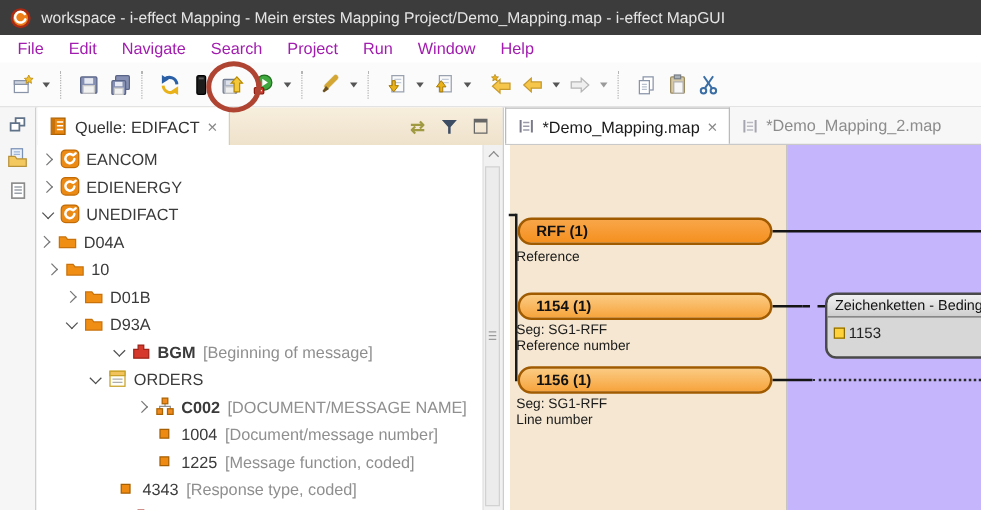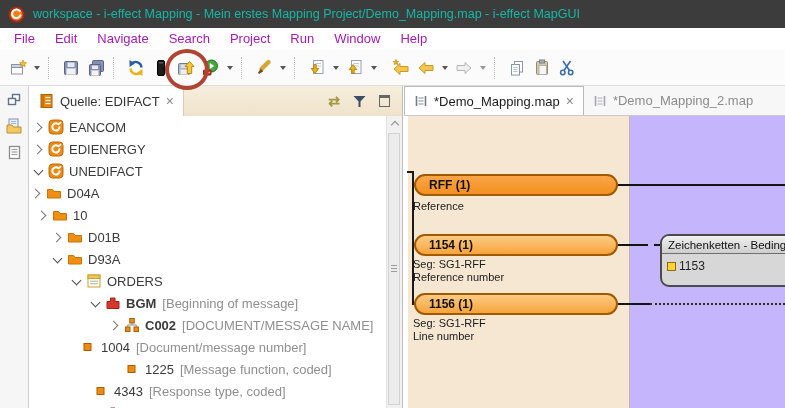--- a/index.html
+++ b/index.html
@@ -1,21 +1,21 @@
 <!DOCTYPE html>
 <html><head>
 <meta charset="utf-8">
 <style>
   html,body{margin:0;padding:0;}
   body{width:785px;height:408px;position:relative;overflow:hidden;background:#fff;
        font-family:"Liberation Sans",sans-serif;-webkit-font-smoothing:antialiased;}
   
   .titlebar{position:absolute;left:0;top:0;width:785px;height:28px;background:#3c3c3c;
             display:flex;align-items:center;gap:8px;padding-left:8px;box-sizing:border-box;}
-  .titlebar .title{color:#14b8a6;font-size:12.5px;white-space:nowrap;}
+  .titlebar .title{color:#e5e5e5;font-size:12.5px;white-space:nowrap;}
   
   .menubar{position:absolute;left:0;top:28px;width:785px;height:22px;background:#fff;
            display:flex;align-items:center;padding-left:4px;box-sizing:border-box;}
   .menu-item{font-size:13px;color:#a21caf;padding:0 10px;line-height:22px;}
   
   .toolbar{position:absolute;left:0;top:50px;width:785px;height:36px;background:#fbfbfb;
            border-bottom:1px solid #dcdcdc;display:flex;align-items:center;gap:1px;
            padding-left:6px;box-sizing:border-box;}
   .tbtn{width:24px;height:24px;display:flex;align-items:center;justify-content:center;flex:0 0 auto;}
   .caret{width:0;height:0;border-left:3.5px solid transparent;border-right:3.5px solid transparent;
@@ -418,65 +418,65 @@
             <span class="chev expanded"></span>
           </span>
         <span class="ticon">
             <svg width="16" height="16" viewBox="0 0 16 16">
               <path d="M1.5,13 V4.5 h5 l1.5,2 h6.5 V13 z" fill="#f08e14" stroke="#c9720a"></path>
             </svg>
           </span>
         <span class="tlabel">D93A</span>
       </div>
 
+      <div class="trow" style="padding-left:59px">
+        <span class="chevbox">
+            <span class="chev expanded"></span>
+          </span>
+        <span class="ticon">
+            <svg width="16" height="16" viewBox="0 0 16 16">
+              <polygon points="2,13.5 2,6.5 5.5,6.5 5.5,3 10,3 10,6.5 14,6.5 14,13.5" fill="#d6382c" stroke="#9e2318"></polygon>
+            </svg>
+          </span>
+        <span class="tlabel b">BGM</span>
+        <span class="tdesc">[Beginning of message]</span>
+      </div>
+
       <div class="trow" style="padding-left:40px">
         <span class="chevbox">
             <span class="chev expanded"></span>
           </span>
         <span class="ticon">
             <svg width="16" height="16" viewBox="0 0 16 16">
               <rect x="2" y="2" width="12" height="12" fill="#fffef8" stroke="#c9a227"></rect>
               <rect x="2" y="2" width="12" height="3.5" fill="#f2c35c" stroke="#c9a227"></rect>
               <line x1="4" y1="8.2" x2="12" y2="8.2" stroke="#adadad"></line>
               <line x1="4" y1="10.8" x2="12" y2="10.8" stroke="#adadad"></line>
             </svg>
           </span>
         <span class="tlabel">ORDERS</span>
       </div>
 
-      <div class="trow" style="padding-left:59px">
-        <span class="chevbox">
-            <span class="chev expanded"></span>
-          </span>
-        <span class="ticon">
-            <svg width="16" height="16" viewBox="0 0 16 16">
-              <polygon points="2,13.5 2,6.5 5.5,6.5 5.5,3 10,3 10,6.5 14,6.5 14,13.5" fill="#d6382c" stroke="#9e2318"></polygon>
-            </svg>
-          </span>
-        <span class="tlabel b">BGM</span>
-        <span class="tdesc">[Beginning of message]</span>
-      </div>
-
       <div class="trow" style="padding-left:78px">
         <span class="chevbox">
             <span class="chev collapsed"></span>
           </span>
         <span class="ticon">
             <svg width="16" height="16" viewBox="0 0 16 16">
               <path d="M8,6 v2 M3.75,10 v-2 h8.5 v2" fill="none" stroke="#909090"></path>
               <rect x="5.75" y="1.5" width="4.5" height="4.5" fill="#f08a1e" stroke="#ab6200"></rect>
               <rect x="1.5" y="10" width="4.5" height="4.5" fill="#f08a1e" stroke="#ab6200"></rect>
               <rect x="10" y="10" width="4.5" height="4.5" fill="#f08a1e" stroke="#ab6200"></rect>
             </svg>
           </span>
         <span class="tlabel b">C002</span>
         <span class="tdesc">[DOCUMENT/MESSAGE NAME]</span>
       </div>
 
-      <div class="trow" style="padding-left:34px">
+      <div class="trow" style="padding-left:78px">
         <span class="chevbox"></span>
         <span class="ticon">
             <svg width="16" height="16" viewBox="0 0 16 16">
               <rect x="4" y="4.5" width="7" height="7" fill="#ee8a12" stroke="#a65f02"></rect>
             </svg>
           </span>
         <span class="tlabel">1004</span>
         <span class="tdesc">[Document/message number]</span>
       </div>
 

